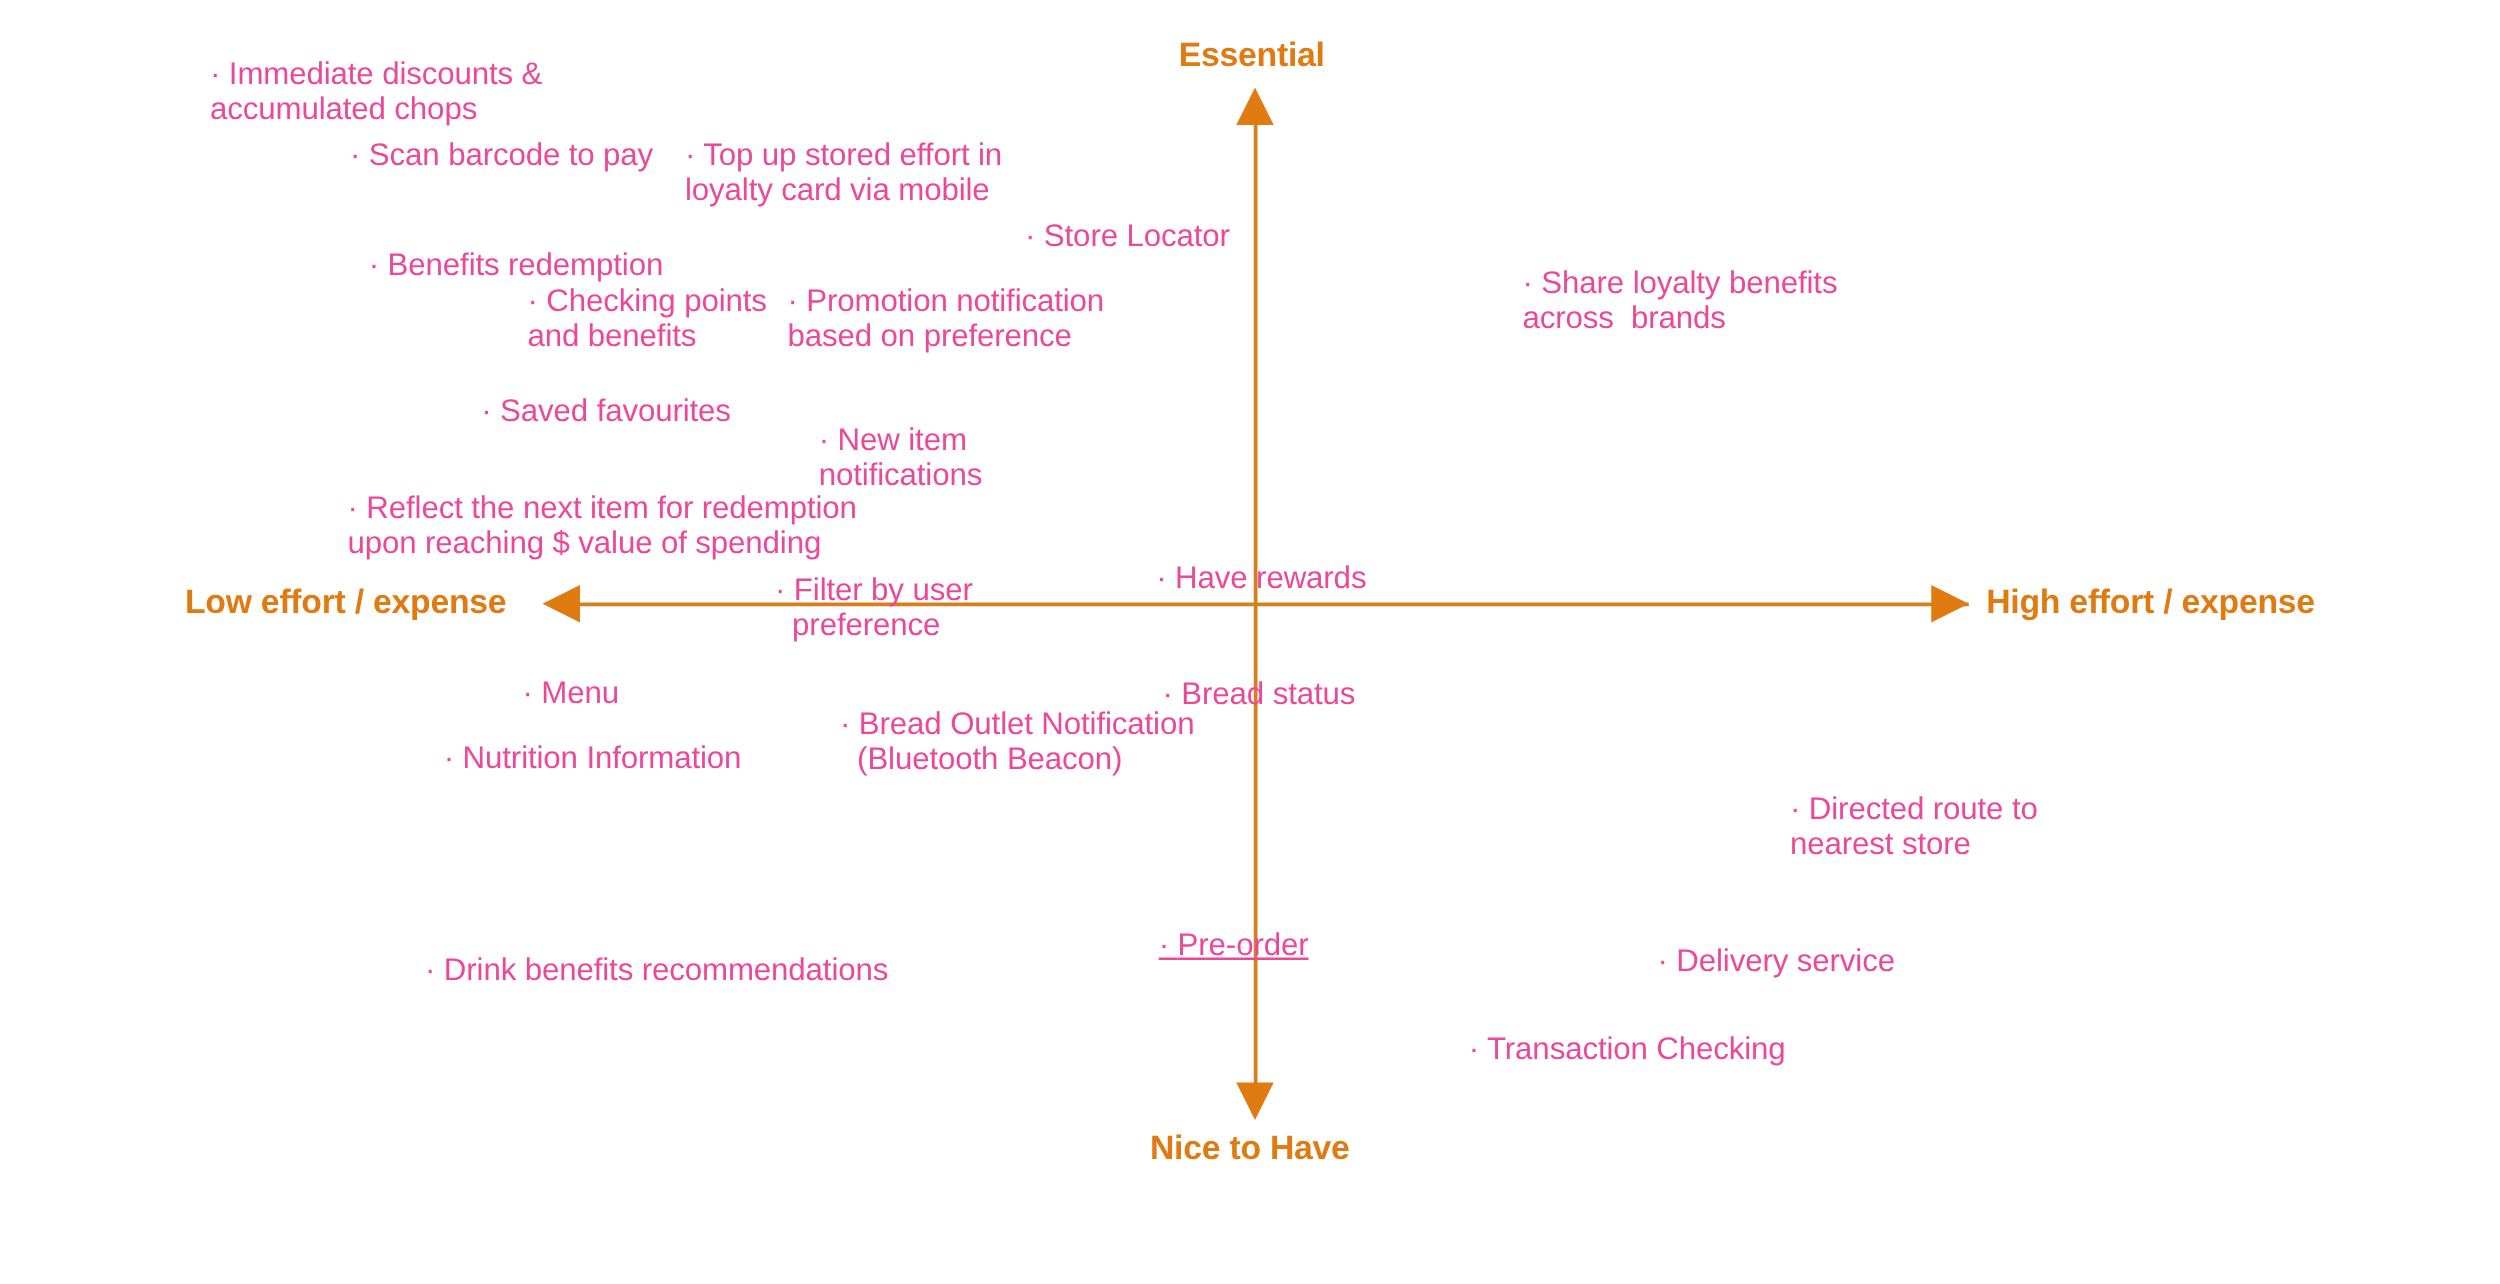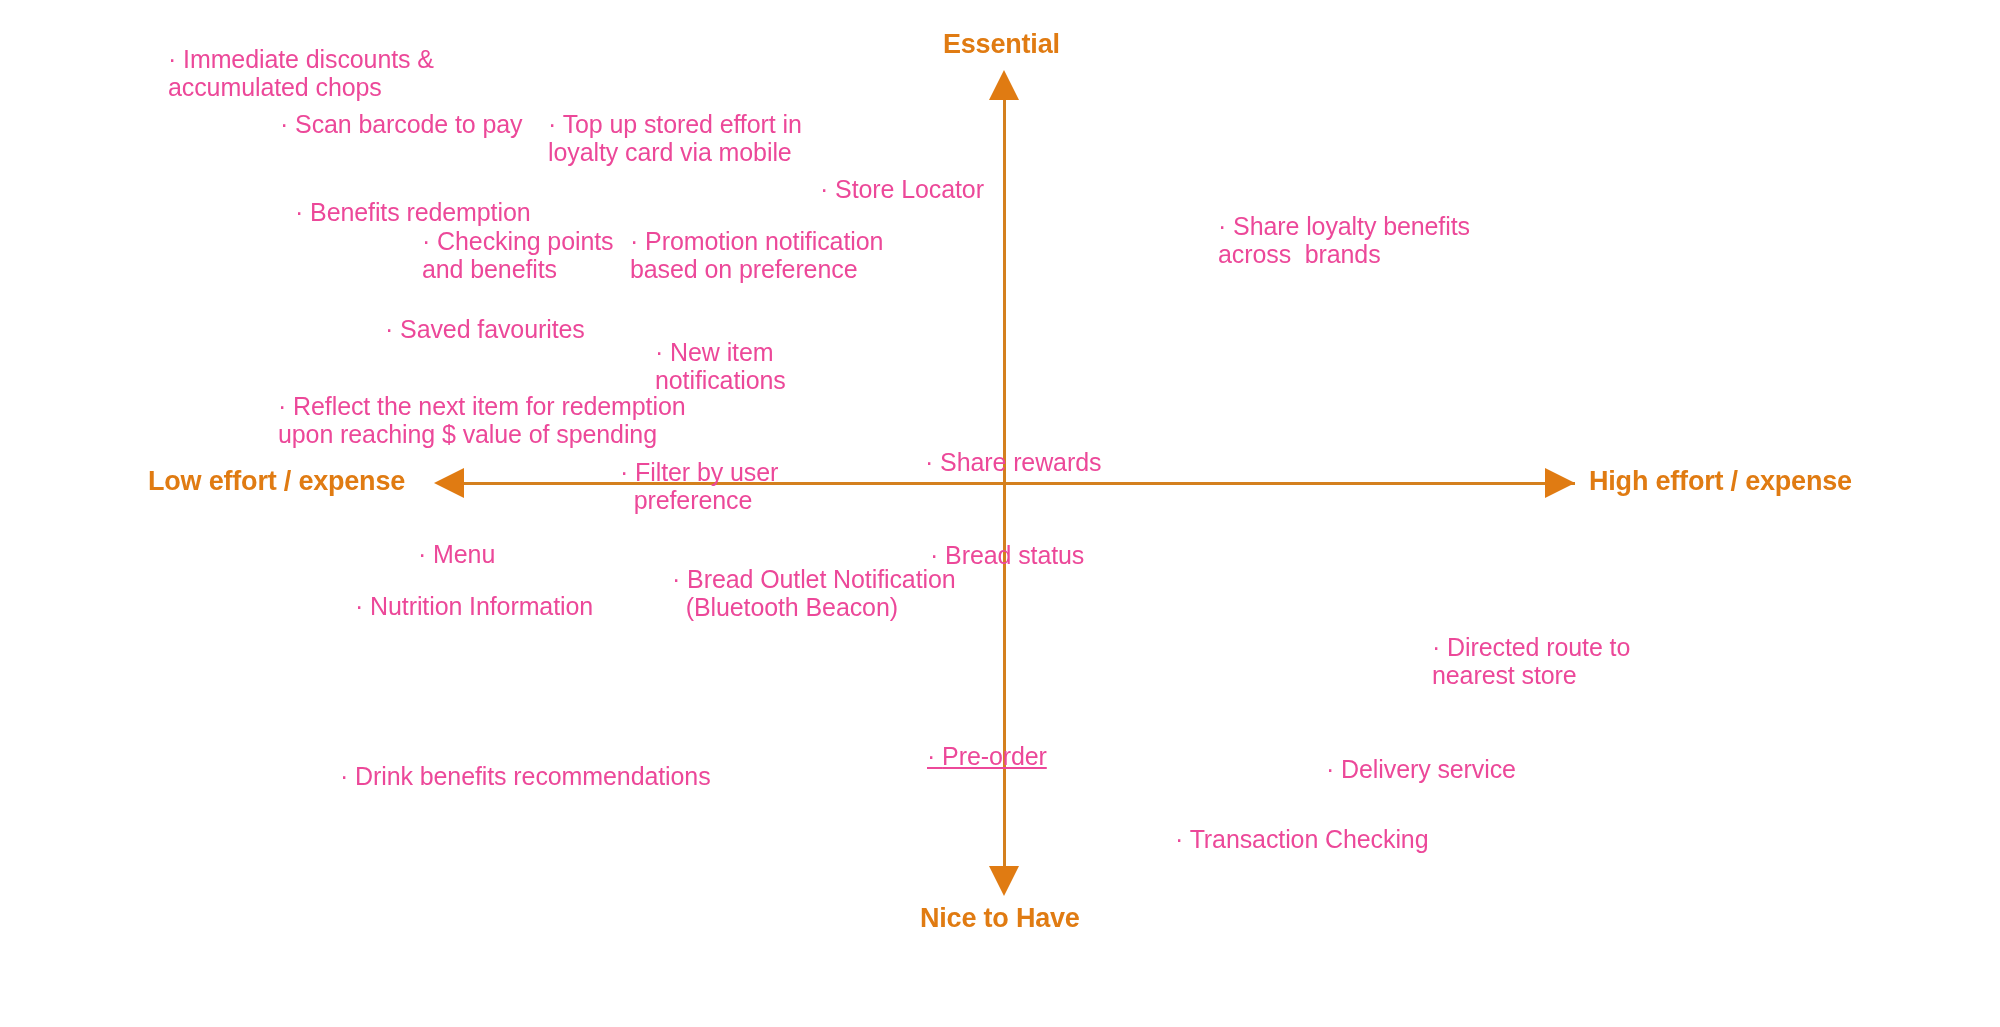--- a/index.html
+++ b/index.html
@@ -127,21 +127,21 @@
 and benefits</span></div>
       <div class="item" style="left: 630px; top: 227px;"><span class="bullet">· </span><span class="txt">Promotion notification
 based on preference</span></div>
       <div class="item" style="left: 1218px; top: 212px;"><span class="bullet">· </span><span class="txt">Share loyalty benefits
 across  brands</span></div>
       <div class="item" style="left: 385px; top: 315px;"><span class="bullet">· </span><span class="txt">Saved favourites</span></div>
       <div class="item" style="left: 655px; top: 338px;"><span class="bullet">· </span><span class="txt">New item
 notifications</span></div>
       <div class="item" style="left: 278px; top: 392px;"><span class="bullet">· </span><span class="txt">Reflect the next item for redemption
 upon reaching $ value of spending</span></div>
-      <div class="item" style="left: 925px; top: 448px;"><span class="bullet">· </span><span class="txt">Share rewards</span></div>
+      <div class="item" style="left: 925px; top: 448px;"><span class="bullet">· </span><span class="txt">Have rewards</span></div>
       <div class="item" style="left: 620px; top: 458px;"><span class="bullet">· </span><span class="txt">Filter by user
   preference</span></div>
       <div class="item" style="left: 418px; top: 540px;"><span class="bullet">· </span><span class="txt">Menu</span></div>
       <div class="item" style="left: 930px; top: 541px;"><span class="bullet">· </span><span class="txt">Bread status</span></div>
       <div class="item" style="left: 672px; top: 565px;"><span class="bullet">· </span><span class="txt">Bread Outlet Notification
   (Bluetooth Beacon)</span></div>
       <div class="item" style="left: 355px; top: 592px;"><span class="bullet">· </span><span class="txt">Nutrition Information</span></div>
       <div class="item" style="left: 1432px; top: 633px;"><span class="bullet">· </span><span class="txt">Directed route to
 nearest store</span></div>
       <div class="item" style="left: 927px; top: 742px; text-decoration: underline;"><span class="bullet">· </span><span class="txt">Pre-order</span></div>

